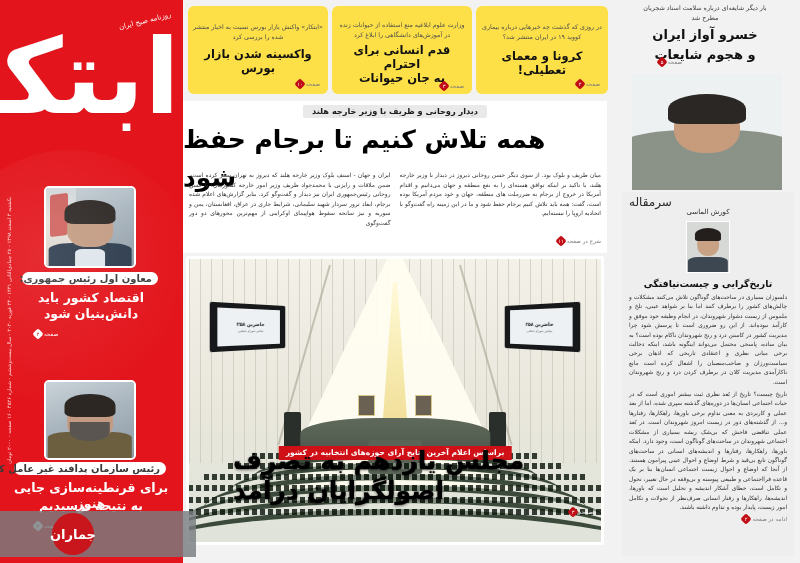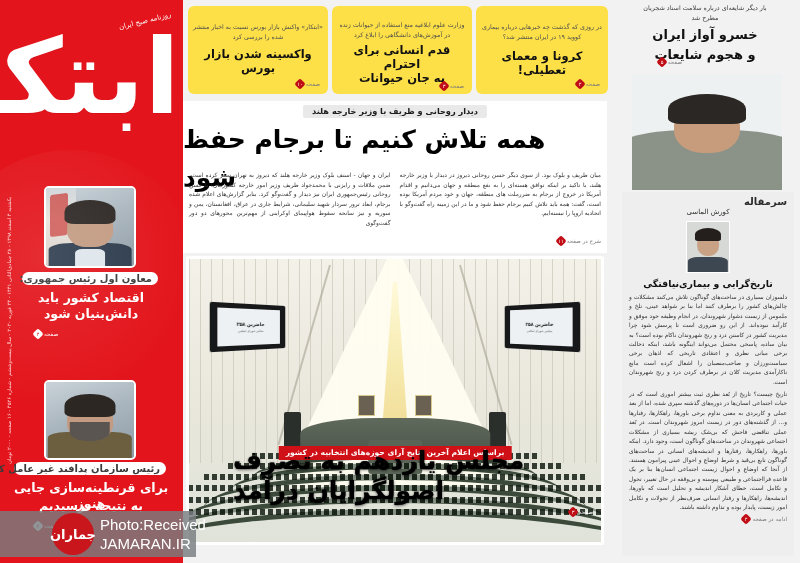--- a/index.html
+++ b/index.html
@@ -436,23 +436,23 @@
 
   .rc-editorial {
     position: absolute;
     left: 12px; top: 192px;
     width: 172px;
     height: 364px;
     background: #eeeeee;
     padding: 5px 7px 6px;
   }
   .ed-label {
-    text-align: right;
-    font-size: 10px;
-    font-weight: 700;
+    text-align: left;
+    font-size: 12px;
+    font-weight: 400;
     color: #2a2a2a;
     line-height: 10px;
   }
   .ed-author {
     text-align: center;
     font-size: 7px;
     color: #2a2a2a;
     line-height: 11px;
   }
   .ed-avatar {
@@ -695,33 +695,29 @@
     </div>
 
     <div class="rc-editorial">
       <div class="ed-label">سرمقاله</div>
       <div class="ed-author">کورش الماسی</div>
       <div class="ed-avatar">
         <div class="body"></div>
         <div class="face"></div>
         <div class="hair"></div>
       </div>
-      <div class="ed-title">تاریخ‌گرایی و بیماری‌نیافتگی</div>
+      <div class="ed-title">تاریخ‌گرایی و چیست‌نیافتگی</div>
       <div class="ed-body">دلسوزان بسیاری در ساحت‌های گوناگون تلاش می‌کنند مشکلات و چالش‌های کشور را برطرف کنند اما بنا بر شواهد عینی، تلخ و ملموس از زیست دشوار شهروندان، در انجام وظیفه خود موفق و کارآمد نبوده‌اند. از این رو ضروری است تا پرسش شود چرا مدیریت کشور در کاستن درد و رنج شهروندان ناکام بوده است؟ به بیان ساده، پاسخی محتمل می‌تواند اینگونه باشد، اینکه دخالت برخی مبانی نظری و اعتقادی تاریخی که اذهان برخی سیاست‌ورزان و صاحب‌منصبان را اشغال کرده است مانع ناکارآمدی مدیریت کلان در برطرف کردن درد و رنج شهروندان است.</div>
       <div class="ed-body" style="margin-top:3px;">تاریخ چیست؟ تاریخ از بُعد نظری ثبت بیشتر اموری است که در حیات اجتماعی انسان‌ها در دوره‌های گذشته سپری شده، اما از بعد عملی و کاربردی به معنی تداوم برخی باورها، راهکارها، رفتارها و... از گذشته‌های دور در زیست امروز شهروندان است. در بُعد عملی تناقضی فاحش که بی‌شک ریشه بسیاری از مشکلات اجتماعی شهروندان در ساحت‌های گوناگون است، وجود دارد. اینکه باورها، راهکارها، رفتارها و اندیشه‌های انسانی در ساحت‌های گوناگون تابع بی‌قید و شرط اوضاع و احوال عینی پیرامون هستند. از آنجا که اوضاع و احوال زیست اجتماعی انسان‌ها بنا بر یک قاعده فرااجتماعی و طبیعی پیوسته و بی‌وقفه در حال تغییر، تحول و تکامل است، خطای آشکار اندیشه و تحلیل است که باورها، اندیشه‌ها، راهکارها و رفتار انسانی صرف‌نظر از تحولات و تکامل امور زیست، پایدار بوده و تداوم داشته باشند.</div>
       <div class="ed-more page-chip chip-on-white">
         <span class="lbl">ادامه در صفحه</span>
         <span class="dot">
             <span>۲</span>
           </span>
       </div>
     </div>
   </div>
 
   <div class="watermark">
     <div class="wm-logo">جماران</div>
-    <div>
-      <div class="wm-text">Photo:Received</div>
-      <div class="wm-text">JAMARAN.IR</div>
-    </div>
   </div>
 
 </div>
 
 </body></html>

